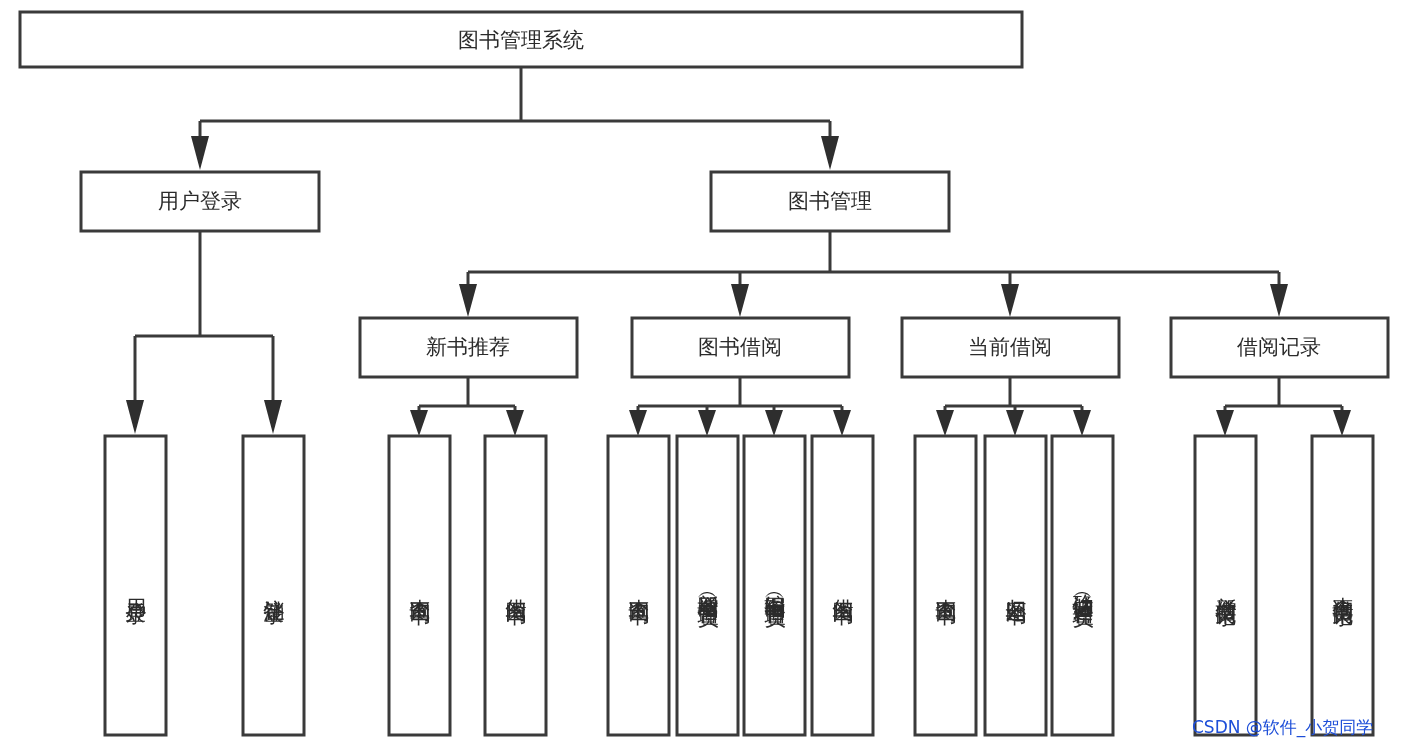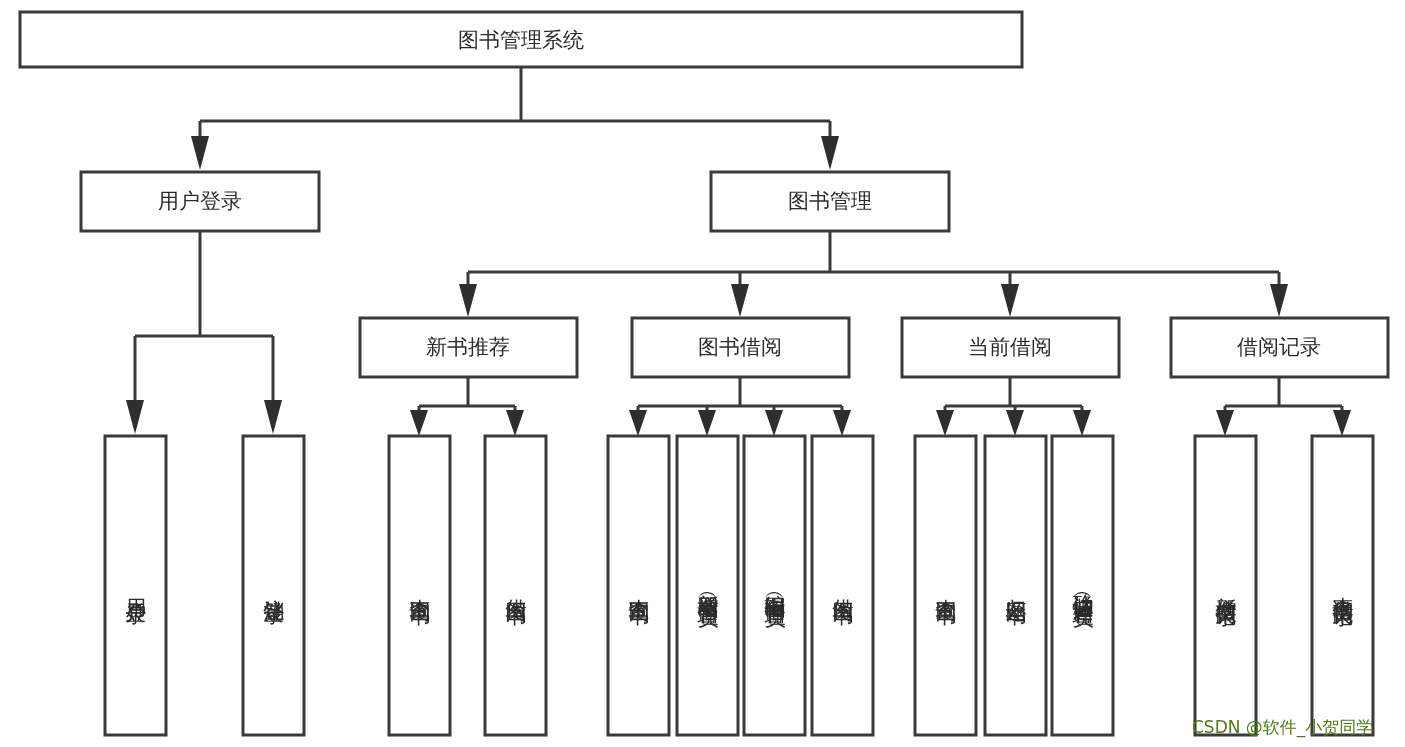--- a/index.html
+++ b/index.html
@@ -64,21 +64,21 @@
     align-items: center;
     justify-content: center;
     text-align: center;
     white-space: nowrap;
     pointer-events: none;
   }
   .watermark {
     position: absolute;
     font-family: "DejaVu Sans", "Liberation Sans", sans-serif;
     font-size: 17px;
-    color: #4d7c0f;
+    color: #1d4ed8;
     white-space: nowrap;
     left: 1192px;
     top: 716px;
   }
 </style>
 </head>
 <body>
 
 <div id="diagram-root">
 

